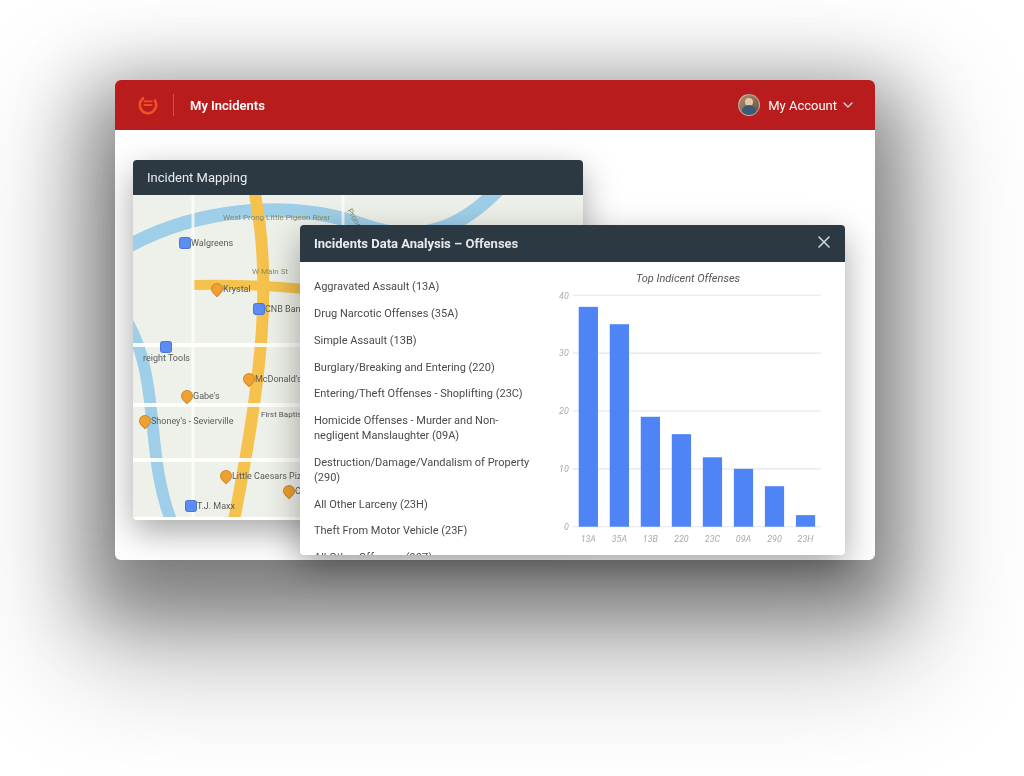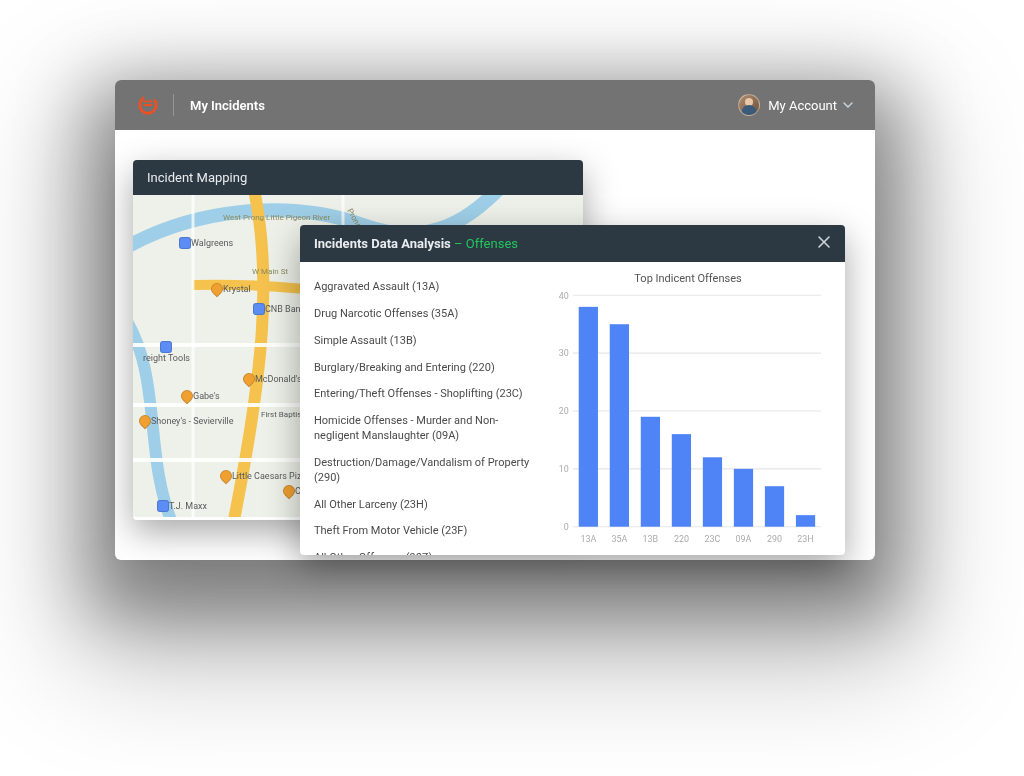--- a/index.html
+++ b/index.html
@@ -1,48 +1,48 @@
 <!DOCTYPE html>
 <html><head>
 <meta charset="utf-8">
 <style>
   *{box-sizing:border-box;margin:0;padding:0;}
   html,body{width:1024px;height:776px;font-family:-apple-system,BlinkMacSystemFont,"Segoe UI",Roboto,Helvetica,Arial,sans-serif;background:#fff;overflow:hidden;}
   .stage{position:relative;width:1024px;height:776px;}
   .app-frame{position:absolute;left:115px;top:80px;width:760px;height:480px;background:#fff;border-radius:6px;box-shadow:0 30px 70px 25px rgba(0,0,0,.35),0 60px 120px 40px rgba(0,0,0,.25);overflow:visible;}
-  .topbar{height:50px;background:#737373;display:flex;align-items:center;padding:0 22px;border-radius:6px 6px 0 0;color:#fff;font-size:13px;}
+  .topbar{height:50px;background:#b91c1c;display:flex;align-items:center;padding:0 22px;border-radius:6px 6px 0 0;color:#fff;font-size:13px;}
   .logo{width:22px;height:22px;border-radius:50%;position:relative;margin-right:14px;}
   .logo svg{display:block;}
   .divider{width:1px;height:22px;background:rgba(255,255,255,.25);margin-right:16px;}
   .topbar-title{font-weight:600;}
   .topbar-spacer{flex:1;}
   .avatar{width:22px;height:22px;border-radius:50%;background:linear-gradient(135deg,#b09070 0%,#6b4e3a 100%);margin-right:8px;border:1px solid rgba(255,255,255,.4);position:relative;overflow:hidden;}
   .avatar::before{content:"";position:absolute;left:6px;top:3px;width:8px;height:8px;border-radius:50%;background:#e8c8a8;}
   .avatar::after{content:"";position:absolute;left:3px;top:10px;width:14px;height:12px;border-radius:50% 50% 0 0;background:#3a5a7a;}
   .acct{display:flex;align-items:center;cursor:pointer;}
   .acct .chev{margin-left:6px;}
 
   .card{position:absolute;background:#fff;border-radius:4px;box-shadow:0 12px 35px rgba(0,0,0,.35);overflow:hidden;}
   .card-header{background:#2c3842;color:#e9edf0;font-size:13px;padding:10px 14px;display:flex;align-items:center;}
-  .card-header .subt{color:#22c55e;font-weight:400;}
+  .card-header .subt{color:#e5e5e5;font-weight:700;}
   .card-header .x{margin-left:auto;cursor:pointer;}
 
   .map-card{left:18px;top:80px;width:450px;height:360px;}
   .map-body{position:relative;width:100%;height:calc(100% - 38px);background:#eef1e9;overflow:hidden;}
   .map-body svg{position:absolute;inset:0;}
   .poi{position:absolute;display:flex;align-items:center;gap:0;font-size:9px;color:#5a5a5a;white-space:nowrap;}
   .pin{display:inline-block;width:12px;height:12px;background:#f0a030;border-radius:50% 50% 50% 0;transform:rotate(-45deg);border:1px solid rgba(0,0,0,.15);}
   .pin.blue{background:#5b8df5;border-radius:3px;transform:none;width:12px;height:12px;}
   .road-label{position:absolute;font-size:8px;color:#8a8a60;white-space:nowrap;}
 
   .analysis-card{left:185px;top:145px;width:545px;height:330px;z-index:5;}
   .analysis-body{display:flex;height:calc(100% - 38px);}  
   .offense-list{width:245px;padding:12px 8px 24px 14px;font-size:11px;color:#4a4a4a;line-height:1.35;}
   .offense-list .item{padding:6px 0;cursor:pointer;}
-  .chart-wrap{flex:1;padding:10px 18px 8px 4px;display:flex;flex-direction:column;}
+  .chart-wrap{flex:1;padding:10px 18px 8px 4px;display:flex;flex-direction:column;font-style:italic;}
   .chart-title{text-align:center;font-size:11px;color:#555;margin-bottom:6px;}
   .chart-area{flex:1;position:relative;}
   .chart-area svg{width:100%;height:100%;}
   .ytick text,.xtick text{font-size:9px;fill:#aaa;}
   .grid line{stroke:#e6e6e6;stroke-width:1;}
   .bar{fill:#4f84f6;}
 </style>
 </head>
 <body>
 
@@ -129,21 +129,21 @@
             <span>Pricco St</span>
           </div>
         <div class="poi" style="left:60px;top:275px;margin-left:27px;">
             <span class="pin"></span>
             <span>Little Caesars Pizza</span>
           </div>
         <div class="poi" style="left:150px;top:290px;">
             <span class="pin"></span>
             <span>China T</span>
           </div>
-        <div class="poi" style="left:24px;top:305px;">
+        <div class="poi" style="left:52px;top:305px;">
             <span class="pin blue"></span>
             <span>T.J. Maxx</span>
           </div>
       </div>
     </div>
 
     <div class="card analysis-card">
       <div class="card-header">
         <span>
           <strong>Incidents Data Analysis</strong><span class="subt"><span> – </span><span>Offenses</span></span>

